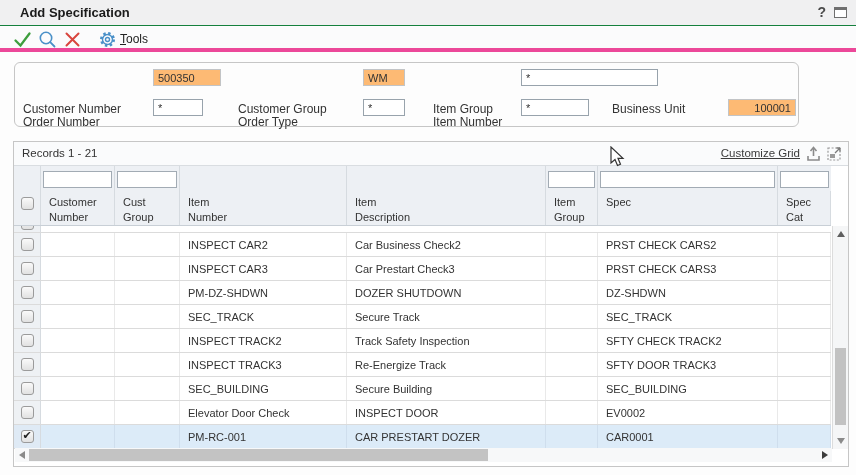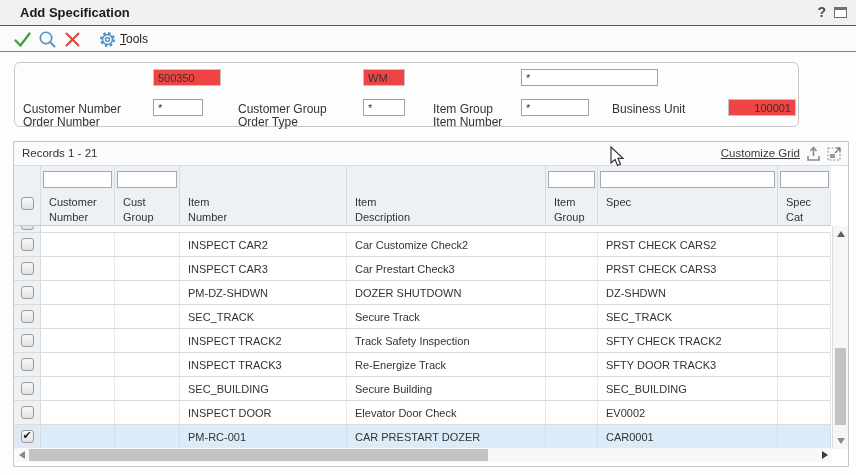--- a/index.html
+++ b/index.html
@@ -13,33 +13,33 @@
   
   .titlebar { position:absolute; left:0; top:0; width:856px; height:26px;
     background:#f0f0f1; border-bottom:1px solid #15803d; }
   .title { position:absolute; left:20px; top:5px; font-size:13px; font-weight:bold; color:#1a1a1a; }
   .help-btn { position:absolute; right:30px; top:4px; font-size:14px; font-weight:bold; color:#4a4a4a; cursor:default; }
   .win-icon { position:absolute; right:9px; top:7px; width:13px; height:11px;
     border:1px solid #6f6f6f; border-top:3px solid #6f6f6f; background:#fff; }
 
   
   .toolbar { position:absolute; left:0; top:27px; width:856px; height:25px;
-    background:#fbfbfc; border-bottom:1px solid #ec4899; }
+    background:#fbfbfc; border-bottom:4px solid #ec4899; }
   .tb-icon { position:absolute; top:3px; width:19px; height:19px; }
   .tb-ok { left:13px; } .tb-find { left:38px; } .tb-close { left:63px; } .tb-gear { left:98px; }
   .tools-label { position:absolute; left:120px; top:5px; font-size:12px; color:#222; }
   .tools-label::first-letter { text-decoration:underline; }
 
   
   .form-panel { position:absolute; left:14px; top:62px; width:785px; height:65px;
     border:1px solid #c6c6c6; border-radius:6px; background:#fdfdfd; }
   .f-label { position:absolute; font-size:12px; color:#333; white-space:nowrap; }
   .f-input { position:absolute; height:17px; font-size:11px; padding:0 4px;
     border:1px solid #98a3ac; background:#fff; color:#333; font-family:inherit; }
-  .f-input.disabled { background:#ef4444; border:1px solid #c2c4c6; }
+  .f-input.disabled { background:#fdba74; border:1px solid #c2c4c6; }
   .f-input.right { text-align:right; }
   .r1 { top:9px;margin-top:43px; } .r2 { top:39px; }
   .r1i { top:6px; } .r2i { top:36px; }
 
   
   .grid-panel { position:absolute; left:13px; top:141px; width:836px; height:326px;
     border:1px solid #c6c6c6; background:#fff; }
   .records-bar { position:relative; height:24px; background:#fafbfc; border-bottom:1px solid #d9dde1; }
   .records-label { position:absolute; left:8px; top:5px; font-size:11.5px; color:#333; }
   .customize-link { position:absolute; right:48px; top:5px; font-size:11.5px; color:#3c3c3c;
@@ -210,21 +210,21 @@
         <div></div>
         <div></div>
     </div>
   <div class="grow gridcols">
         <div class="cell cb-cell">
           <span class="checkbox"></span>
         </div>
         <div class="cell"></div>
         <div class="cell"></div>
         <div class="cell">INSPECT CAR2</div>
-        <div class="cell">Car Customize Check2</div>
+        <div class="cell">Car Business Check2</div>
         <div class="cell"></div>
         <div class="cell">PRST CHECK CARS2</div>
         <div class="cell"></div>
       </div>
       <div class="grow gridcols">
         <div class="cell cb-cell">
           <span class="checkbox"></span>
         </div>
         <div class="cell"></div>
         <div class="cell"></div>
@@ -293,22 +293,22 @@
         <div class="cell"></div>
         <div class="cell">SEC_BUILDING</div>
         <div class="cell"></div>
       </div>
       <div class="grow gridcols">
         <div class="cell cb-cell">
           <span class="checkbox"></span>
         </div>
         <div class="cell"></div>
         <div class="cell"></div>
+        <div class="cell">Elevator Door Check</div>
         <div class="cell">INSPECT DOOR</div>
-        <div class="cell">Elevator Door Check</div>
         <div class="cell"></div>
         <div class="cell">EV0002</div>
         <div class="cell"></div>
       </div>
       <div class="grow gridcols selected">
         <div class="cell cb-cell">
           <span class="checkbox checked"></span>
         </div>
         <div class="cell"></div>
         <div class="cell"></div>

